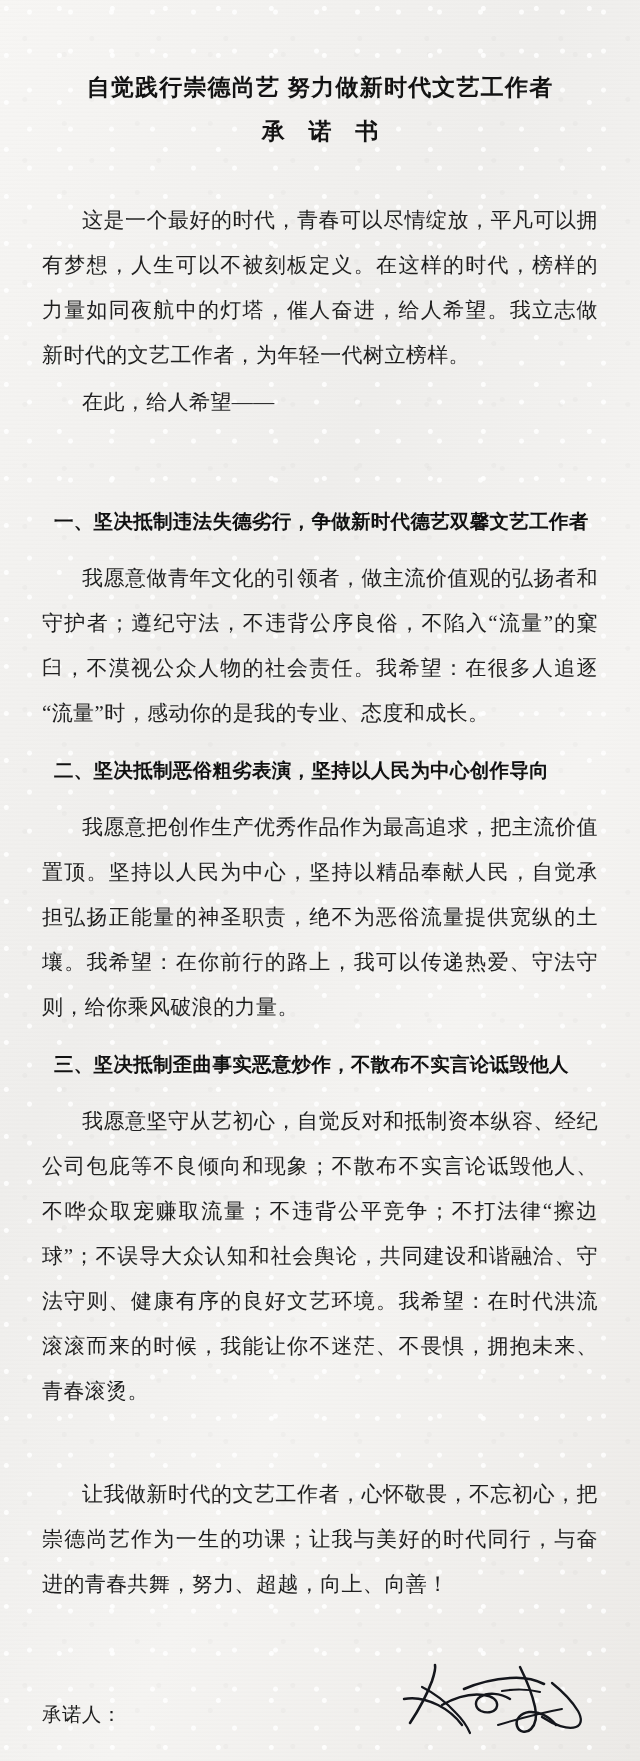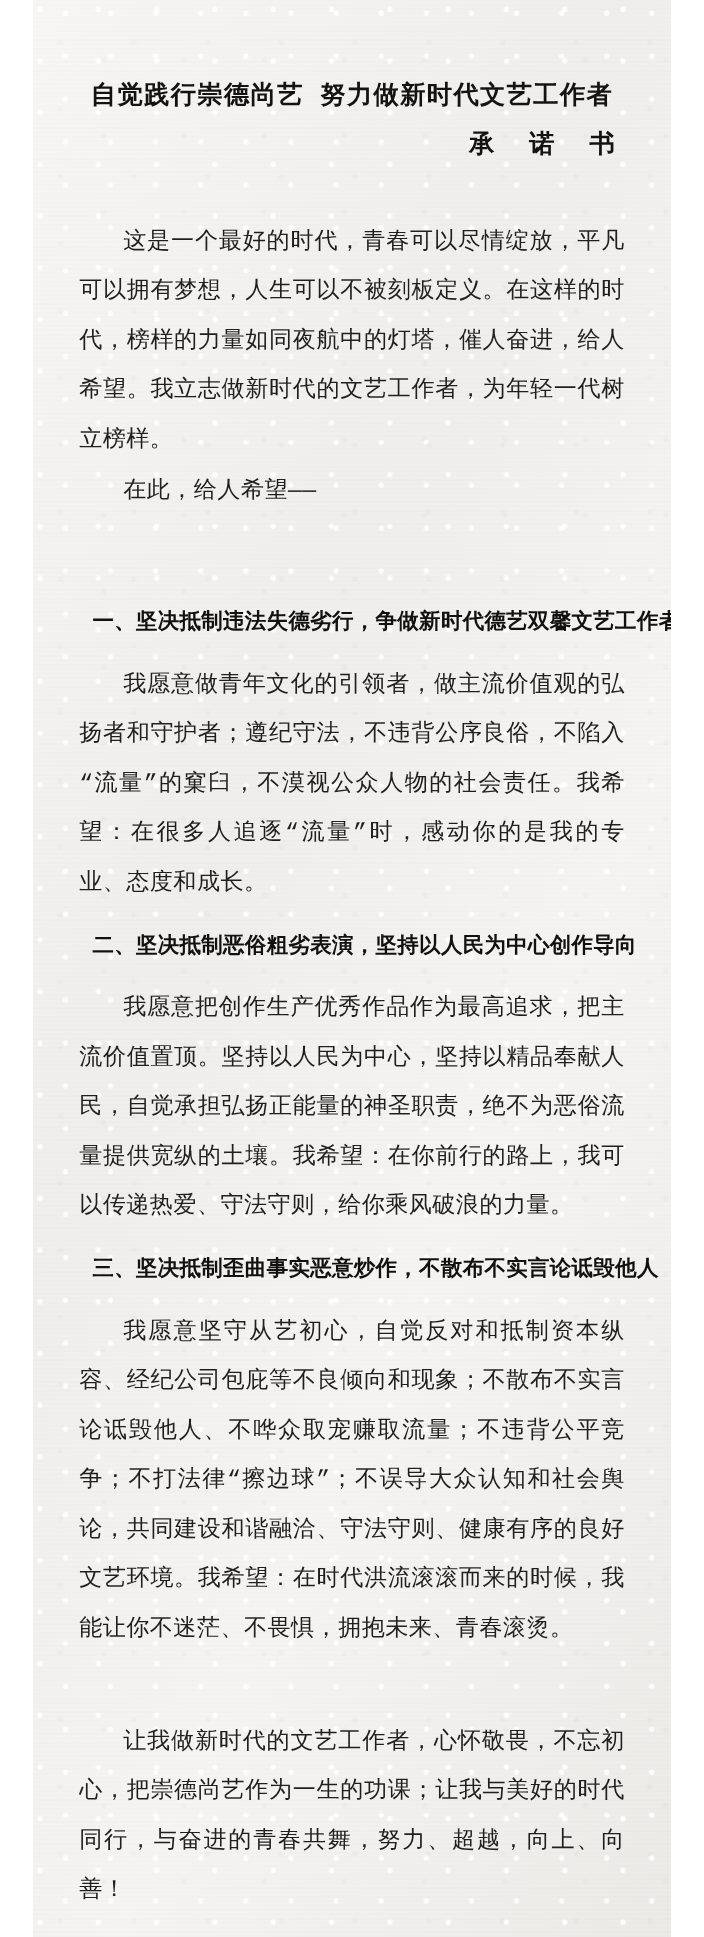--- a/index.html
+++ b/index.html
@@ -3,34 +3,34 @@
 <meta charset="utf-8">
 <style>
   html, body {
     margin: 0;
     padding: 0;
     background: #ffffff;
   }
 
   .page {
     position: relative;
-    width: 580px;
+    width: 640px;
     height: 1761px;
     margin: 0 auto;
     box-sizing: border-box;
     background-color: #f3f2f0;
     background-image:
       radial-gradient(circle at 12% 18%, rgba(255,255,255,0.9) 0 2px, rgba(0,0,0,0) 3px),
       radial-gradient(circle at 37% 63%, rgba(0,0,0,0.020) 0 2px, rgba(0,0,0,0) 3px),
       radial-gradient(circle at 72% 31%, rgba(255,255,255,0.85) 0 2px, rgba(0,0,0,0) 3px),
       radial-gradient(circle at 88% 79%, rgba(0,0,0,0.018) 0 2px, rgba(0,0,0,0) 3px),
       linear-gradient(115deg, #f7f6f4 0%, #efeeec 38%, #f5f4f2 64%, #eceae7 100%);
     background-size: 53px 47px, 67px 61px, 41px 39px, 73px 69px, 100% 100%;
     color: #1d1d1d;
-    font-family: Liberation Mono, monospace;
+    font-family: Liberation Serif, serif;
     overflow: hidden;
   }
 
   
   .page::before {
     content: "";
     position: absolute;
     inset: 0;
     pointer-events: none;
     background-image: repeating-linear-gradient(
@@ -57,21 +57,20 @@
     font-size: 23px;
     font-weight: 700;
     letter-spacing: 1.2px;
     line-height: 44px;
     color: #131313;
     white-space: nowrap;
   }
   .title-line.second {
     letter-spacing: 9px;
     text-indent: 9px;
-    text-align: right;
   }
 
   
   .para {
     font-size: 21px;
     line-height: 45px;
     letter-spacing: 0.4px;
     text-align: justify;
     text-justify: inter-character;
     color: #1f1f1f;

